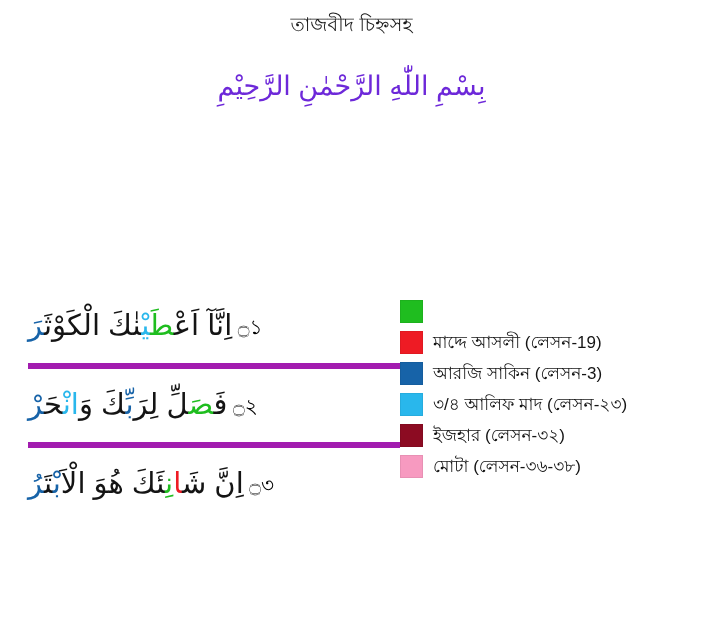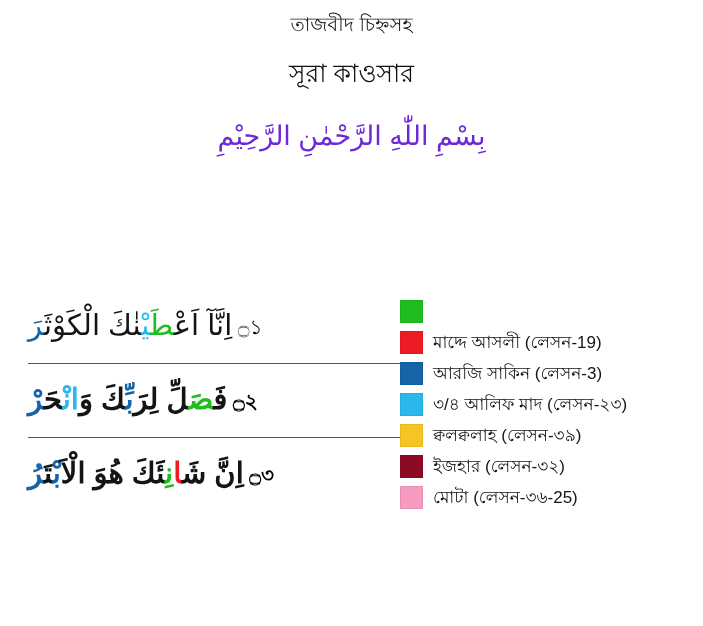--- a/index.html
+++ b/index.html
@@ -59,22 +59,21 @@
   }
   .verse-row {
     direction: rtl;
     text-align: left;
     font-size: 29px;
     line-height: 1.9;
     padding: 8px 0 10px 0;
     white-space: nowrap;
   }
   .verse-row + .verse-row {
-    border-top: 1px solid #a21caf;
-    font-weight: bold;
+    border-top: 6px solid #a21caf;
   }
   .verse-row .num {
     font-size: 20px;
     vertical-align: middle;
   }
   
   .c-green  { color: #1fbd1f; }
   .c-red    { color: #ee1b24; }
   .c-blue   { color: #1763a8; }
   .c-cyan   { color: #29b7ec; }
@@ -103,21 +102,20 @@
     white-space: nowrap;
   }
 </style>
 </head>
 <body>
 
 <div class="page">
 
   <div class="header">
     <div class="title-small">তাজবীদ চিহ্নসহ</div>
-    <div class="title-main">সূরা কাওসার</div>
     <div class="bismillah">بِسْمِ اللّٰهِ الرَّحْمٰنِ الرَّحِيْمِ</div>
   </div>
 
   <div class="content">
 
     <div class="verses">
         <div class="verse-row"><span class="num"> ۝১ </span><span class="c-black">اِنَّآ</span><span class="c-black"> اَعْ</span><span class="c-green">طَ</span><span class="c-cyan">يْ</span><span class="c-black">نٰكَ</span><span class="c-black"> الْ</span><span class="c-black">كَوْ</span><span class="c-black">ثَ</span><span class="c-blue">رَ</span></div>
         <div class="verse-row"><span class="num"> ۝২ </span><span class="c-black">فَ</span><span class="c-green">صَ</span><span class="c-black">لِّ</span><span class="c-black"> لِ</span><span class="c-black">رَ</span><span class="c-blue">بِّ</span><span class="c-black">كَ</span><span class="c-black"> وَ</span><span class="c-cyan">انْ</span><span class="c-black">حَ</span><span class="c-blue">رْ</span></div>
         <div class="verse-row"><span class="num"> ۝৩ </span><span class="c-black">اِنَّ</span><span class="c-black"> شَ</span><span class="c-red">ا</span><span class="c-green">نِ</span><span class="c-black">ئَ</span><span class="c-black">كَ</span><span class="c-black"> هُ</span><span class="c-black">وَ</span><span class="c-black"> الْ</span><span class="c-cyan">اَ</span><span class="c-blue">بْ</span><span class="c-black">تَ</span><span class="c-blue">رُ</span></div>
       </div>
@@ -132,27 +130,23 @@
         </div>
         <div class="legend-item">
           <span class="swatch" style="background: rgb(23, 99, 168);"></span>
           <span class="legend-label">আরজি সাকিন (লেসন-3)</span>
         </div>
         <div class="legend-item">
           <span class="swatch" style="background: rgb(41, 183, 236);"></span>
           <span class="legend-label">৩/৪ আলিফ মাদ (লেসন-২৩)</span>
         </div>
         <div class="legend-item">
-          <span class="swatch" style="background: rgb(246, 197, 33);"></span>
-          <span class="legend-label">ক্বলক্বলাহ (লেসন-৩৯)</span>
-        </div>
-        <div class="legend-item">
           <span class="swatch" style="background: rgb(140, 11, 34);"></span>
           <span class="legend-label">ইজহার (লেসন-৩২)</span>
         </div>
         <div class="legend-item">
           <span class="swatch" style="background: rgb(247, 154, 192);"></span>
-          <span class="legend-label">মোটা (লেসন-৩৬-25)</span>
+          <span class="legend-label">মোটা (লেসন-৩৬-৩৮)</span>
         </div>
       </div>
 
   </div>
 </div>
 
 </body></html>

